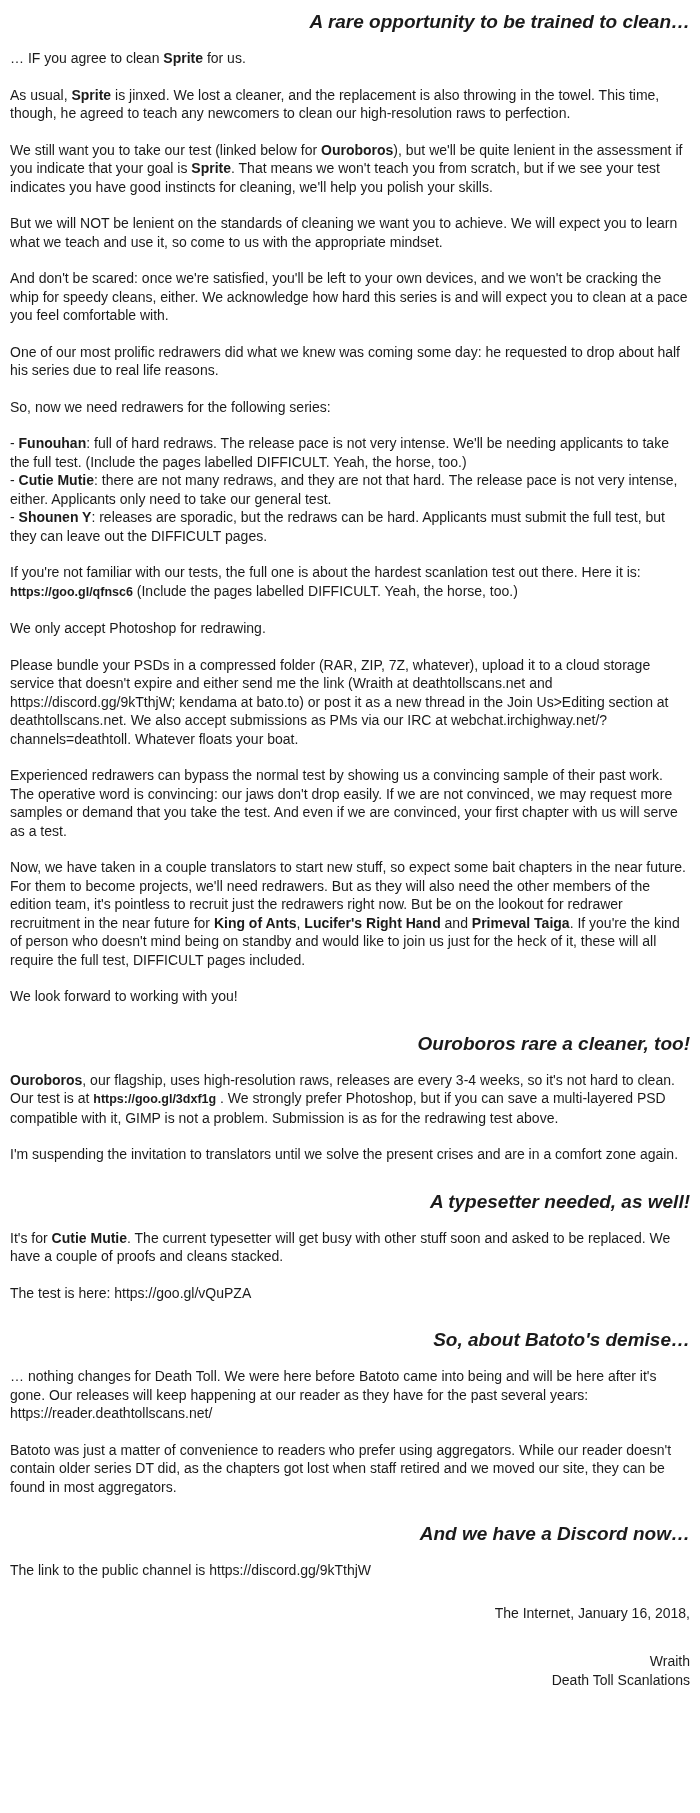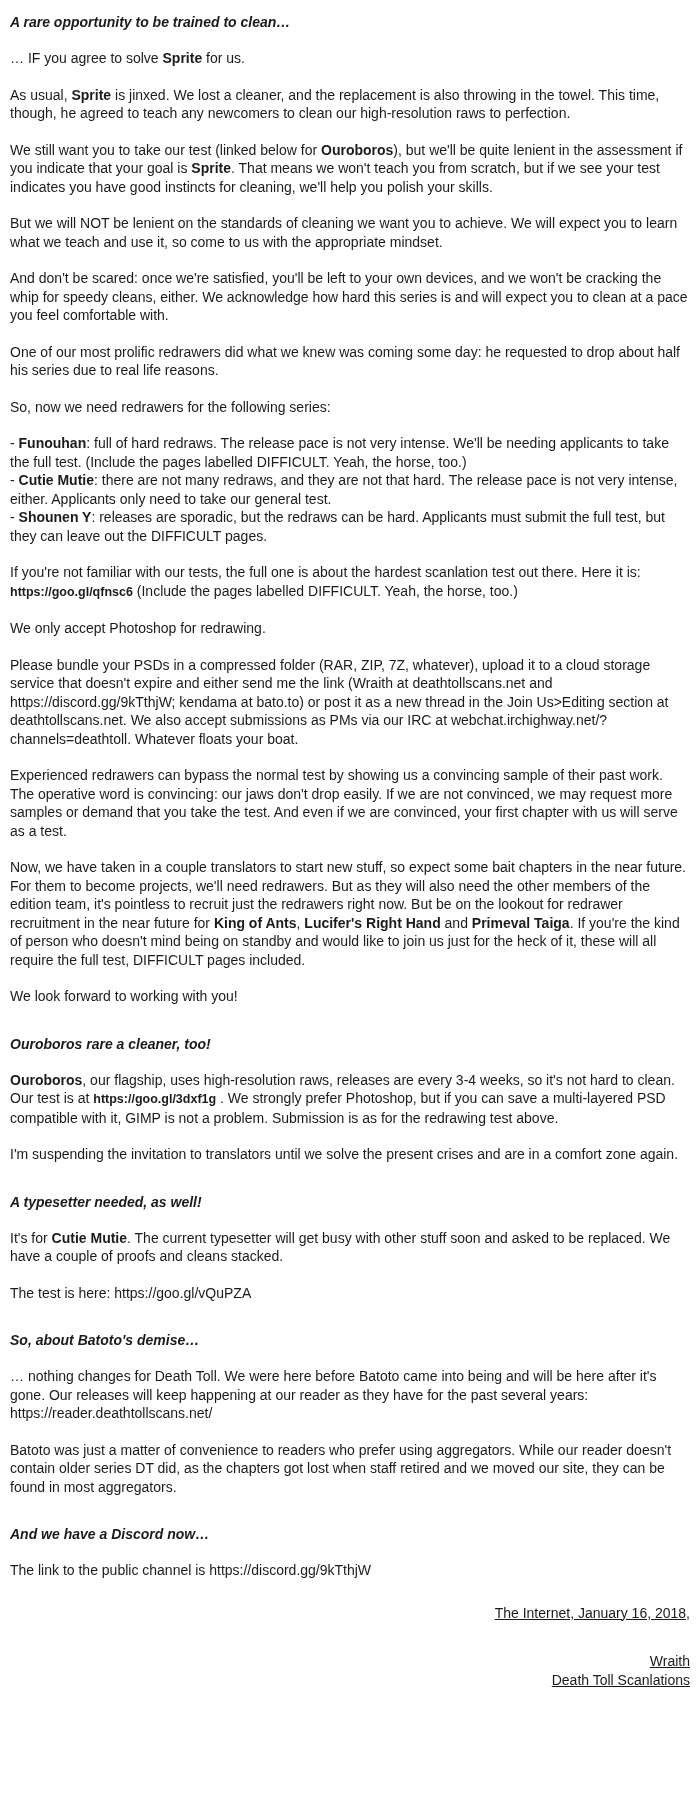--- a/index.html
+++ b/index.html
@@ -14,25 +14,25 @@
     font-family: "Liberation Sans", sans-serif;
     color: #1b1b1b;
   }
   .doc {
     padding: 6px 10px 18px 10px;
     font-size: 14px;
     line-height: 18.5px;
   }
   .heading {
     font-family: "Liberation Sans", sans-serif;
-    font-size: 14px;
+    font-size: 19px;
     line-height: 24px;
     font-weight: bold;
     font-style: italic;
-    text-align: left;
+    text-align: right;
     margin: 26px 0 15px 0;
   }
   [data-name="document-body"] .heading:first-child {
     margin-top: 4px;
   }
   .para {
     margin: 0 0 18px 0;
   }
   .para.tight {
     margin-bottom: 0;
@@ -40,32 +40,31 @@
   .b { font-weight: bold; }
   .i { }
   .m {
     font-family: Liberation Sans, sans-serif;
     font-weight: bold;
     font-size: 12.5px;
   }
   .footer {
     text-align: right;
     margin-top: 24px;
-    text-decoration: underline;
   }
   .footer .para { margin-bottom: 0; }
   .footer .sig { margin-top: 30px; }
 </style>
 </head>
 <body>
 
 <main class="doc" data-name="announcement-document">
   <div data-name="document-body">
       <h2 class="heading" data-name="section-heading">A rare opportunity to be trained to clean…</h2>
-      <p class="para" data-name="paragraph"><span data-name="text-run">… IF you agree to solve </span><span class="b i" data-name="emphasis-text">Sprite</span><span data-name="text-run"> for us.</span></p>
+      <p class="para" data-name="paragraph"><span data-name="text-run">… IF you agree to clean </span><span class="b i" data-name="emphasis-text">Sprite</span><span data-name="text-run"> for us.</span></p>
       <p class="para" data-name="paragraph"><span data-name="text-run">As usual, </span><span class="b i" data-name="emphasis-text">Sprite</span><span data-name="text-run"> is jinxed. We lost a cleaner, and the replacement is also throwing in the towel. This time, though, he agreed to teach any newcomers to clean our high-resolution raws to perfection.</span></p>
       <p class="para" data-name="paragraph"><span data-name="text-run">We still want you to take our test (linked below for </span><span class="b i" data-name="emphasis-text">Ouroboros</span><span data-name="text-run">), but we'll be quite lenient in the assessment if you indicate that your goal is </span><span class="b i" data-name="emphasis-text">Sprite</span><span data-name="text-run">. That means we won't teach you from scratch, but if we see your test indicates you have good instincts for cleaning, we'll help you polish your skills.</span></p>
       <p class="para" data-name="paragraph"><span data-name="text-run">But we will NOT be lenient on the standards of cleaning we want you to achieve. We will expect you to learn what we teach and use it, so come to us with the appropriate mindset.</span></p>
       <p class="para" data-name="paragraph"><span data-name="text-run">And don't be scared: once we're satisfied, you'll be left to your own devices, and we won't be cracking the whip for speedy cleans, either. We acknowledge how hard this series is and will expect you to clean at a pace you feel comfortable with.</span></p>
       <p class="para" data-name="paragraph"><span data-name="text-run">One of our most prolific redrawers did what we knew was coming some day: he requested to drop about half his series due to real life reasons.</span></p>
       <p class="para" data-name="paragraph"><span data-name="text-run">So, now we need redrawers for the following series:</span></p>
       <p class="para tight" data-name="paragraph"><span data-name="text-run">- </span><span class="b i" data-name="emphasis-text">Funouhan</span><span data-name="text-run">: full of hard redraws. The release pace is not very intense. We'll be needing applicants to take the full test. (Include the pages labelled DIFFICULT. Yeah, the horse, too.)</span></p>
       <p class="para tight" data-name="paragraph"><span data-name="text-run">- </span><span class="b i" data-name="emphasis-text">Cutie Mutie</span><span data-name="text-run">: there are not many redraws, and they are not that hard. The release pace is not very intense, either. Applicants only need to take our general test.</span></p>
       <p class="para" data-name="paragraph"><span data-name="text-run">- </span><span class="b i" data-name="emphasis-text">Shounen Y</span><span data-name="text-run">: releases are sporadic, but the redraws can be hard. Applicants must submit the full test, but they can leave out the DIFFICULT pages.</span></p>
       <p class="para" data-name="paragraph"><span data-name="text-run">If you're not familiar with our tests, the full one is about the hardest scanlation test out there. Here it is: </span><span class="m" data-name="url-text">https://goo.gl/qfnsc6</span><span data-name="text-run"> (Include the pages labelled DIFFICULT. Yeah, the horse, too.)</span></p>

